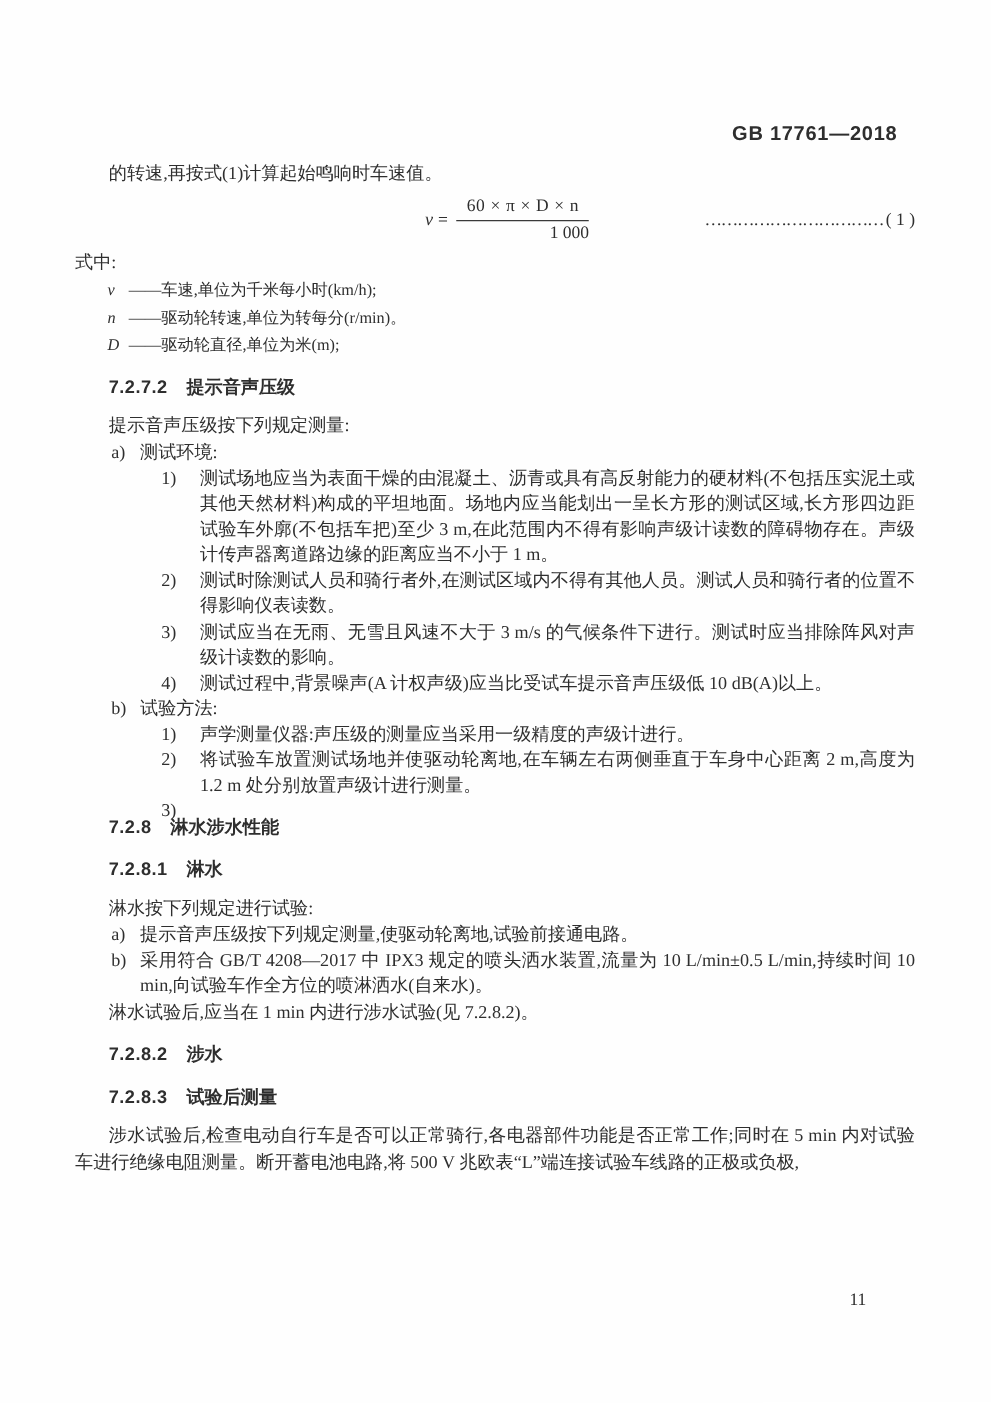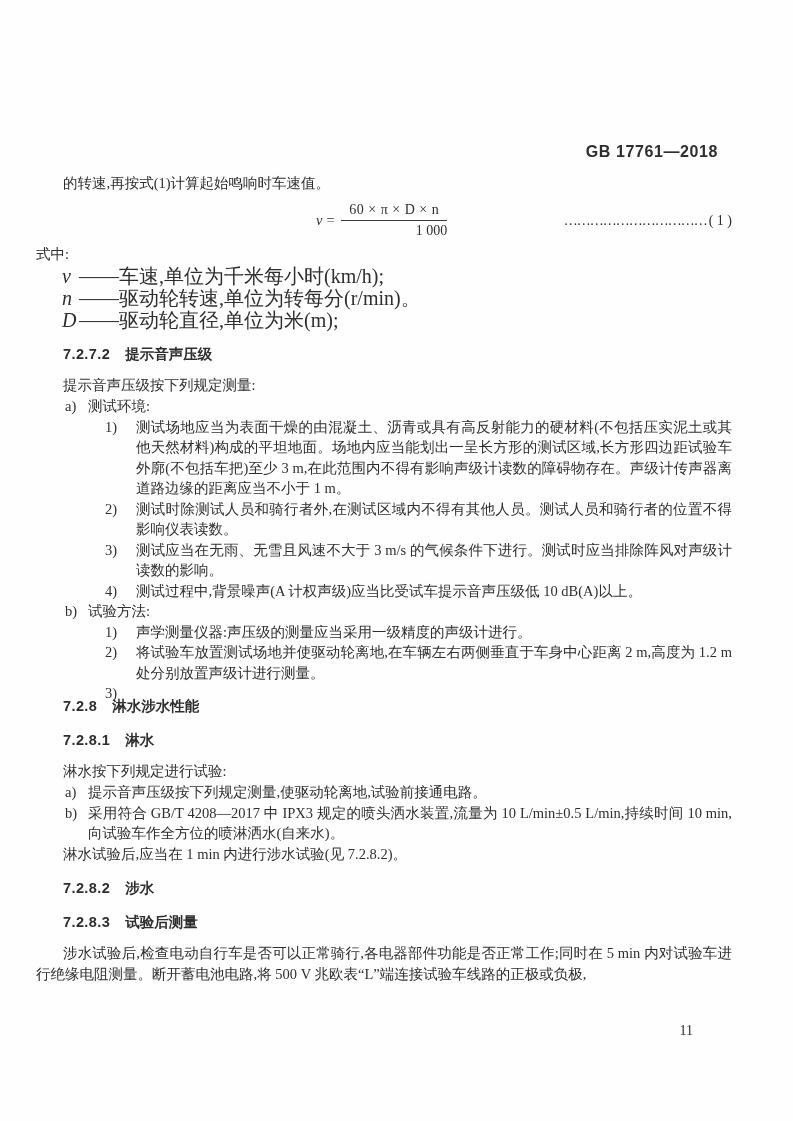--- a/index.html
+++ b/index.html
@@ -7,22 +7,21 @@
     position: relative;
     width: 793px;
     height: 1122px;
     background: #fefefe;
     overflow: hidden;
     font-family: "Liberation Serif", "DejaVu Serif", serif;
     color: #2e2e2e;
     box-sizing: border-box;
   }
   .content {
-    padding: 99px 61px 0 36px;
-    margin-top: 44px;
+    padding: 99px 61px 0 60px;
   }
   .std-header {
     text-align: right;
     font-family: "Liberation Sans", "DejaVu Sans", sans-serif;
     font-weight: bold;
     font-size: 16px;
     letter-spacing: 0.6px;
     line-height: 17px;
     margin: 0 14px 13px 0;
   }
@@ -59,21 +58,21 @@
     margin-left: auto;
     white-space: nowrap;
     letter-spacing: -1px;
     font-size: 14px;
   }
   .formula-num { letter-spacing: 0; margin-left: 2px; }
   
   .where-label { margin-left: 27px; }
   .where-term {
     margin: 0;
-    font-size: 20px;
+    font-size: 13px;
     line-height: 22px;
     padding-left: 26px;
   }
   .where-symbol {
     display: inline-block;
     width: 17px;
     font-style: italic;
   }
   
   .sec-h {
@@ -99,21 +98,21 @@
     margin: 0;
     padding-left: 100px;
     font-size: 14.5px;
     line-height: 20.5px;
     text-align: justify;
   }
   .li2 > .lbl { position: absolute; left: 69px; }
   .page-num {
     position: absolute;
     right: 100px;
-    bottom: 83px;
+    bottom: 73px;
     font-size: 14px;
   }
 </style>
 </head>
 <body>
 
 <div class="page">
   <div class="content">
 
     <div class="std-header">GB 17761—2018</div>

